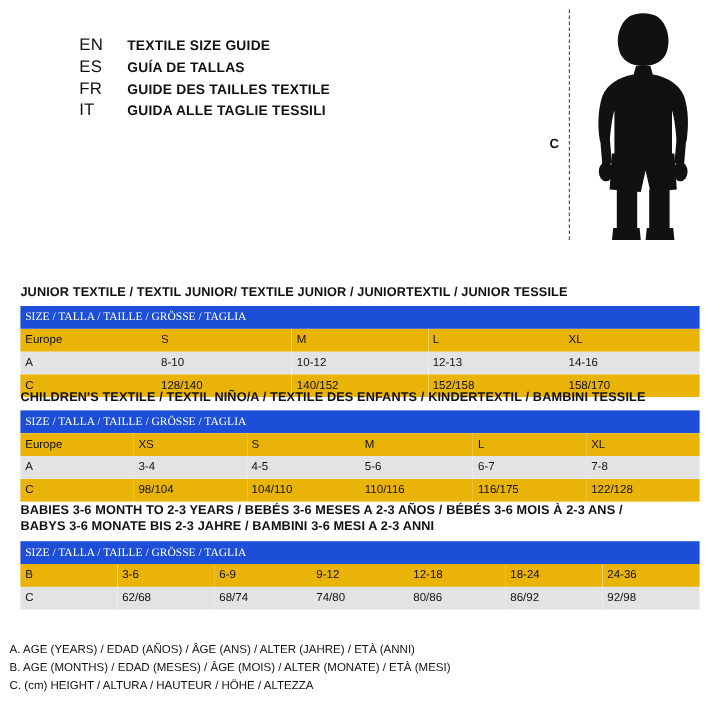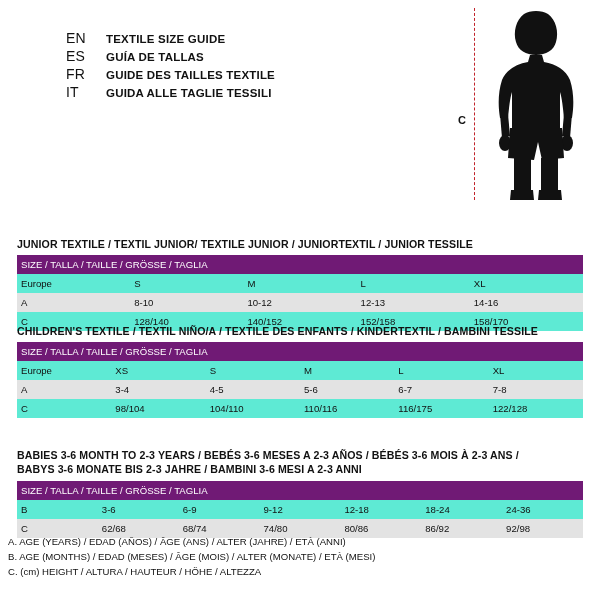--- a/index.html
+++ b/index.html
@@ -103,30 +103,31 @@
   table.size-table td {
     font-size: 9.6px;
     color: #111111;
     padding: 2px 0 2px 4px;
     height: 15px;
     vertical-align: middle;
     overflow: hidden;
     white-space: nowrap;
   }
   tr.band td {
-    background: #701a75;
+    background: #1d4ed8;
     color: #ffffff;
     font-weight: normal;
     font-size: 9.6px;
+    font-family: Liberation Serif, serif;
   }
   tr.shaded td {
     background: #e3e3e3;
   }
   tr.plain td {
-    background: #5eead4;
+    background: #eab308;
   }
   .lbl-col {
     width: 92px;
   }
 
   
   .footnotes {
     position: absolute;
     left: 8px;
     top: 534px;
@@ -251,21 +252,21 @@
           <td>104/110</td>
           <td>110/116</td>
           <td>116/175</td>
           <td>122/128</td>
         </tr>
       </tbody>
     </table>
   </div>
 
   <div class="section" style="top:418px;">
-    <div class="section-title" style="white-space:pre-line; line-height:14px;margin-top:30px;">BABIES 3-6 MONTH TO 2-3 YEARS / BEBÉS 3-6 MESES A 2-3 AÑOS / BÉBÉS 3-6 MOIS À 2-3 ANS /
+    <div class="section-title" style="white-space:pre-line; line-height:14px;">BABIES 3-6 MONTH TO 2-3 YEARS / BEBÉS 3-6 MESES A 2-3 AÑOS / BÉBÉS 3-6 MOIS À 2-3 ANS /
 BABYS 3-6 MONATE BIS 2-3 JAHRE / BAMBINI 3-6 MESI A 2-3 ANNI</div>
     <table class="size-table">
       <tbody>
         <tr class="band">
           <td colspan="7">SIZE / TALLA / TAILLE / GRÖSSE / TAGLIA</td>
         </tr>
         <tr class="plain">
           <td class="lbl-col">B</td>
           <td>3-6</td>
           <td>6-9</td>

